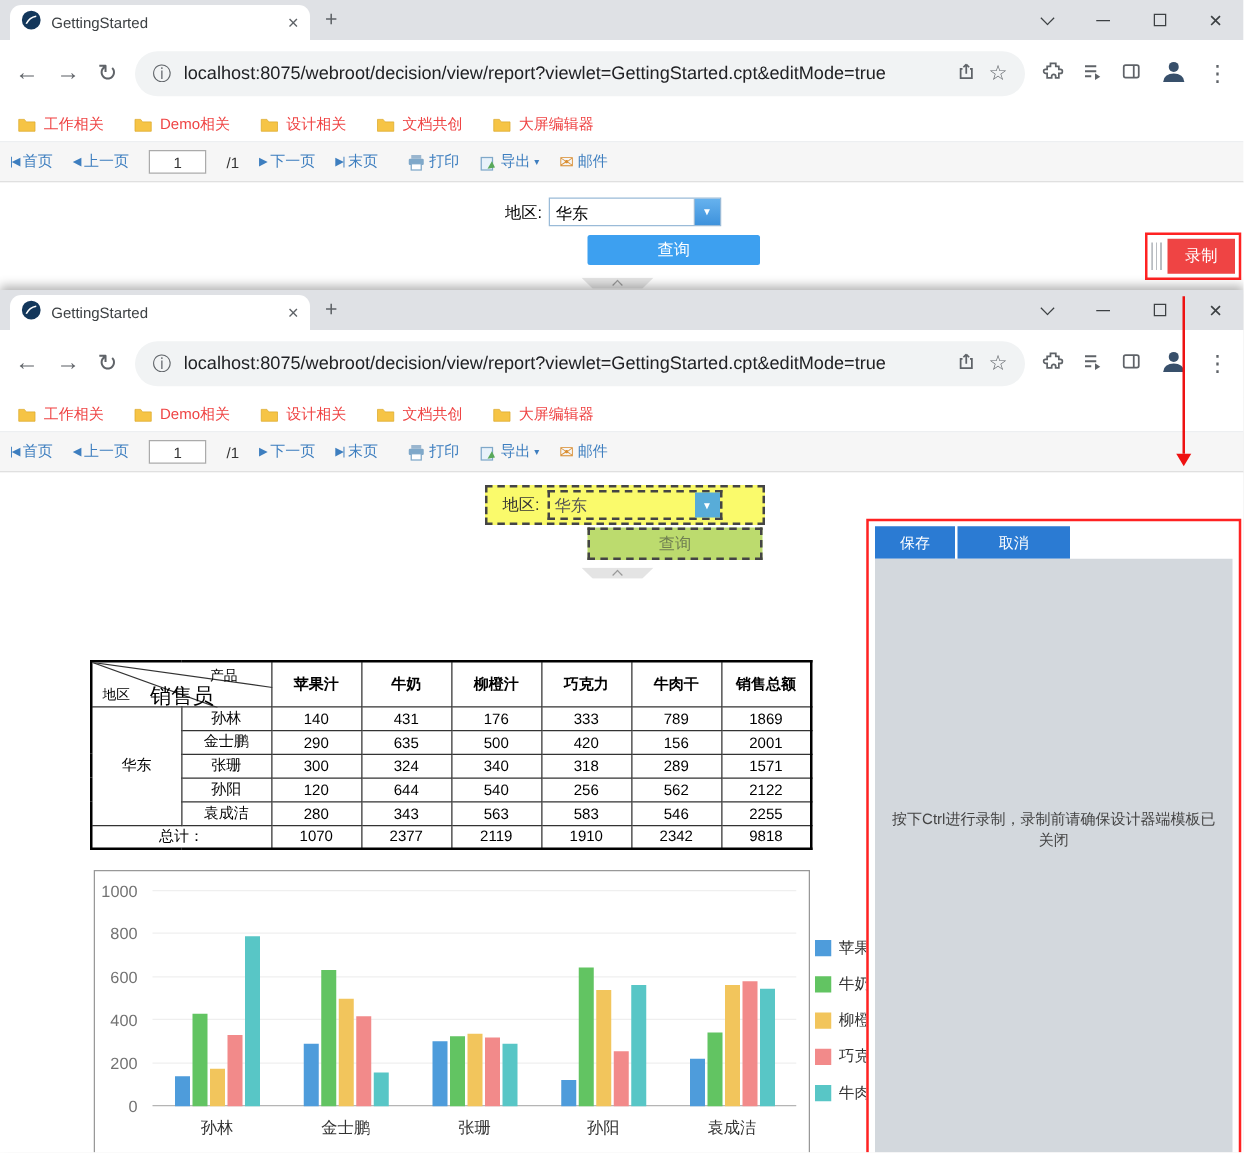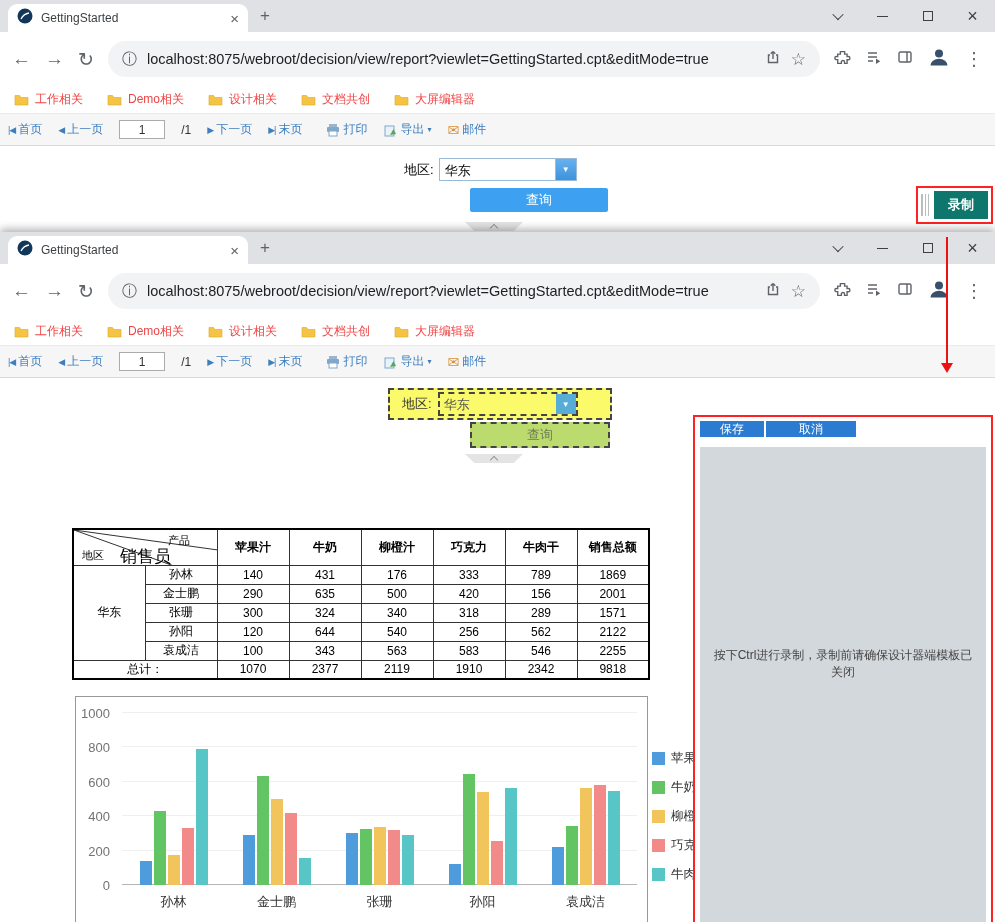--- a/index.html
+++ b/index.html
@@ -67,21 +67,21 @@
   .collapse-handle { position:absolute; left:465px; top:76px; width:58px; height:9px; background:#E4E4E4;
                      clip-path:polygon(0 0,100% 0,84% 100%,16% 100%); display:flex; justify-content:center; }
   .chev-up { width:6px; height:6px; border-left:1.5px solid #999; border-top:1.5px solid #999;
              transform:rotate(45deg); margin-top:3px; }
 
   
   .record-box { position:absolute; left:916px; top:40px; width:77px; height:38px; border:2px solid #FF2222;
                 background:#fff; display:flex; align-items:center; padding:3px; gap:4px; }
   .grip { width:9px; height:22px;
           background:repeating-linear-gradient(90deg,#B9BDC2 0 1.5px,transparent 1.5px 3.5px); }
-  .record-btn { flex:1; height:28px; border:none; background:#0f766e; color:#fff; font-size:13px;font-weight:bold; }
+  .record-btn { flex:1; height:28px; border:none; background:#ef4444; color:#fff; font-size:13px; }
 
   
   .hl-row { position:absolute; left:388px; top:10px; width:224px; height:32px; border:2px dashed #444;
             background:#FAFA6B; display:flex; align-items:center; padding:0 2px 0 12px; gap:6px; }
   .hl-label { font-size:13px; color:#333; }
   .hl-dropdown { width:140px; height:24px; border:2px dashed #444; background:#FAFA6B; display:flex; }
   .hl-dd-value { flex:1; font-size:13px; color:#555; padding:2px 0 0 4px; }
   .hl-dd-arrow { width:20px; background:#58ACD8; display:flex; align-items:center; justify-content:center; }
   .hl-query { position:absolute; left:470px; top:44px; width:140px; height:26px; border:2px dashed #444;
               background:#BCDB6E; color:#6F7F52; font-size:13px; }
@@ -122,21 +122,21 @@
   .xlab { flex:1; text-align:center; font-size:13px; color:#333; }
   .chart-legend { position:absolute; left:652px; top:372px; display:flex; flex-direction:column; gap:12px; }
   .legend-item { display:flex; align-items:center; gap:6px; }
   .legend-swatch { width:13px; height:13px; }
   .legend-label { font-size:12.5px; color:#333; }
 
   
   .record-panel { position:absolute; left:693px; top:37px; width:300px; height:520px;
                   border:2px solid #FF2222; background:#fff; }
   .panel-btns { display:flex; gap:2px; padding:4px 0 0 5px; }
-  .panel-btns button { height:16px; border:none; background:#2B7BD3; color:#fff; font-size:12px; }
+  .panel-btns button { height:26px; border:none; background:#2B7BD3; color:#fff; font-size:12px; }
   .panel-save { width:64px; }
   .panel-cancel { width:90px; }
   .panel-gray { position:absolute; left:5px; right:5px; top:30px; bottom:-10px; background:#D3D8DD; }
   .panel-hint { position:absolute; left:0; right:0; top:200px; padding:0 10px; text-align:center;
                 font-size:12px; color:#444; }
 </style>
 </head>
 <body>
 
 <div class="screen">
@@ -502,21 +502,21 @@
           <td>孙阳</td>
           <td>120</td>
           <td>644</td>
           <td>540</td>
           <td>256</td>
           <td>562</td>
           <td>2122</td>
         </tr>
         <tr>
           <td>袁成洁</td>
-          <td>100</td>
+          <td>280</td>
           <td>343</td>
           <td>563</td>
           <td>583</td>
           <td>546</td>
           <td>2255</td>
         </tr>
         <tr>
           <td colspan="2">总计：</td>
           <td>1070</td>
           <td>2377</td>

